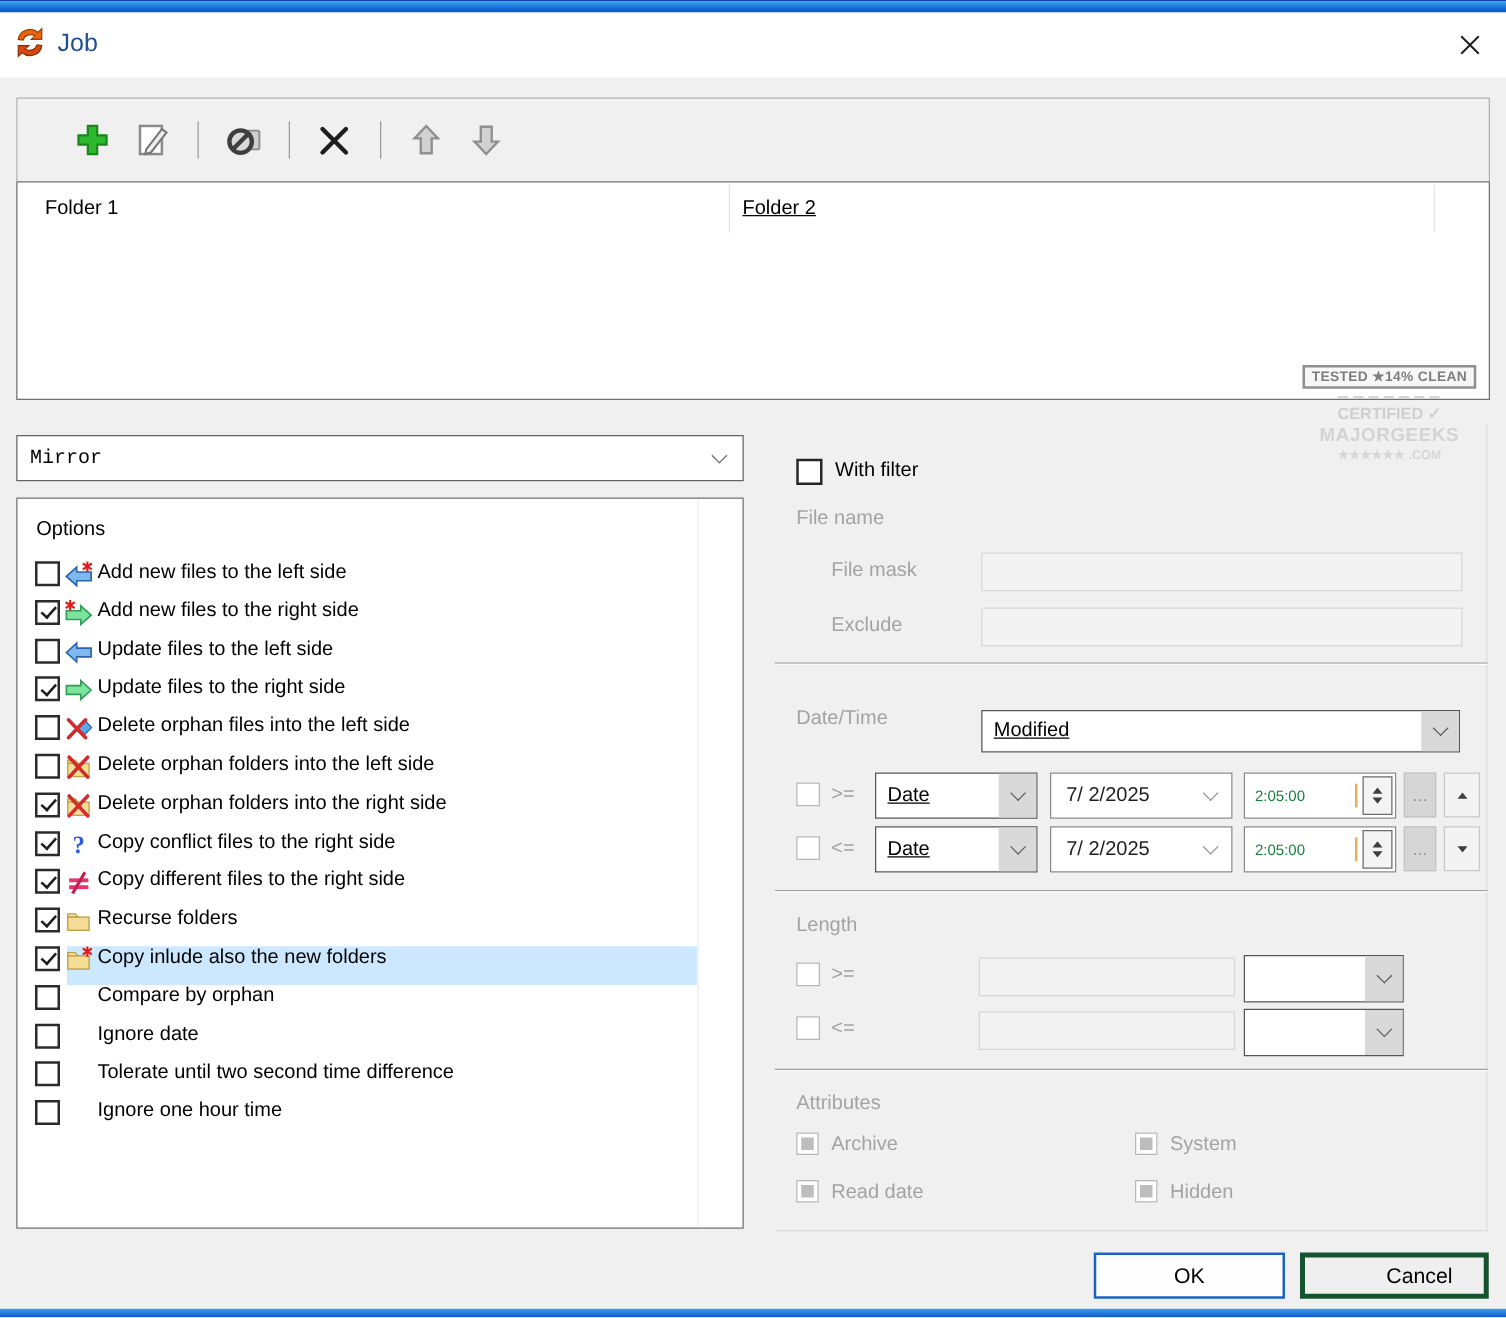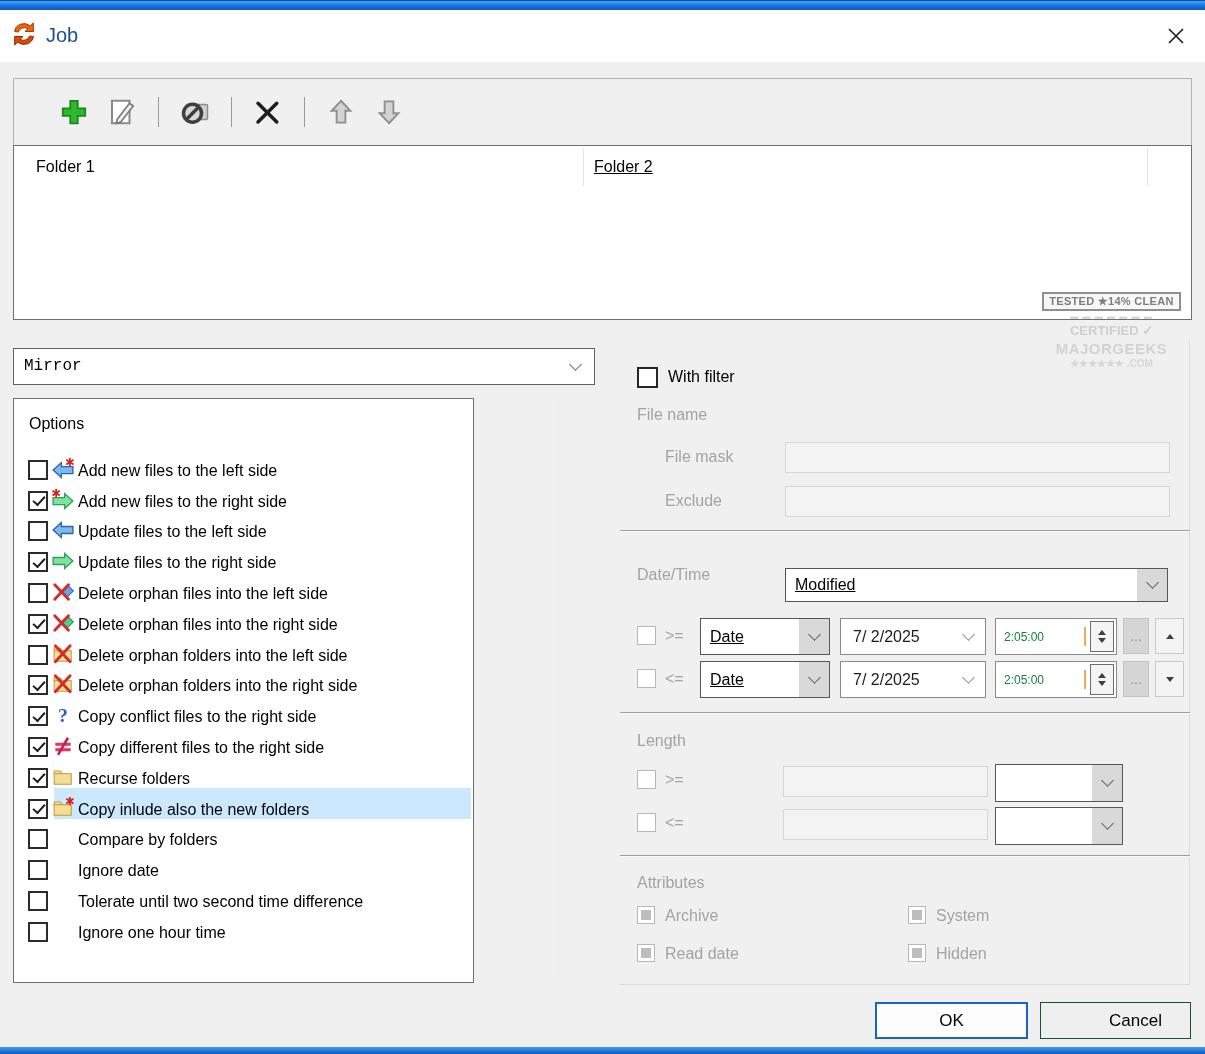--- a/index.html
+++ b/index.html
@@ -27,25 +27,25 @@
   .fl-line1 { left:569px; } .fl-line2 { left:1133px; }
 
   
   .combo { background:#fff; border:1px solid #636363; position:relative; }
   .mode-combo { position:absolute; left:13px; top:348px; width:582px; height:37px; font-size:16px;font-family:Liberation Mono, monospace; }
   .mode-combo .val { position:absolute; left:10px; top:8px; color:#000; }
   .chev { position:absolute; width:9px; height:9px; border-right:1.7px solid #6b6b6b; border-bottom:1.7px solid #6b6b6b; transform:rotate(45deg); }
   .mode-combo .chev { right:14px; top:11px; }
 
   
-  .options-box { position:absolute; left:13px; top:398px; width:461px; height:585px; background:#fff; border:1px solid #6f6f6f; }
+  .options-box { position:absolute; left:13px; top:398px; width:582px; height:585px; background:#fff; border:1px solid #6f6f6f; }
   .options-header { position:absolute; left:15px; top:16px; font-size:16px; color:#000; }
   .options-colline { position:absolute; left:544px; top:1px; bottom:1px; width:1px; background:#ededed; }
   .options-rows { position:absolute; left:0; right:2px; top:50px; }
-  .opt-row { position:relative; height:30.8px; display:flex; align-items:flex-end; padding-left:14px; font-size:16px; color:#000; }
+  .opt-row { position:relative; height:30.8px; display:flex; align-items:flex-start; padding-left:14px; font-size:16px; color:#000; }
   .opt-row.selected { background:linear-gradient(to right, transparent 40px, #cce8ff 40px, #cce8ff 544px, transparent 544px); }
   .cb { width:20px; height:20px; background:#fff; border:2px solid #2b2b2b; position:relative; flex:0 0 auto; }
   .cb.checked::after { content:""; position:absolute; left:2.5px; top:3.5px; width:10px; height:5px;
     border-left:2px solid #1c1c1c; border-bottom:2px solid #1c1c1c; transform:rotate(-48deg); }
   .opt-icon { width:22px; height:22px; margin-left:4px; flex:0 0 auto; }
   .opt-icon svg { width:22px; height:22px; display:block; }
   .opt-noicon { width:22px; margin-left:4px; flex:0 0 auto; }
   .opt-label { margin-left:4px; white-space:nowrap; }
 
   
@@ -73,21 +73,21 @@
   .timetick { position:absolute; right:30px; top:8px; bottom:8px; width:2px; background:#e9b05c; }
   .spinner { position:absolute; right:2px; top:2px; bottom:2px; width:24px; background:#f4f4f4; border:1px solid #6d6d6d; display:flex; flex-direction:column; align-items:center; justify-content:center; gap:3px; }
   .tri-up { width:0; height:0; border-left:4px solid transparent; border-right:4px solid transparent; border-bottom:5px solid #3f3f3f; }
   .tri-dn { width:0; height:0; border-left:4px solid transparent; border-right:4px solid transparent; border-top:5px solid #3f3f3f; }
   .more-btn { position:absolute; width:26px; height:36px; background:#d6d6d6; border:1px solid #c3c3c3; color:#969696; font-size:14px; display:flex; align-items:center; justify-content:center; }
   .scroll-btn { position:absolute; width:29px; height:36px; background:#f3f3f3; border:1px solid #cycyc; border:1px solid #c9c9c9; display:flex; align-items:center; justify-content:center; }
 
   
   .btn { position:absolute; height:37px; font-size:17px; display:flex; align-items:center; justify-content:center; cursor:pointer; }
   .ok-btn { left:875px; top:1002px; width:153px; background:#fdfdfd; border:2px solid #1a63c0; color:#000; }
-  .cancel-btn { left:1040px; top:1002px; width:151px; background:#efefef; border:1px solid #14532d; color:#000;padding-left:40px; }
+  .cancel-btn { left:1040px; top:1002px; width:151px; background:#efefef; border:4px solid #14532d; color:#000;padding-left:40px; }
   .accent-bottom { position:absolute; left:0; bottom:0; width:100%; height:7px;
     background:linear-gradient(#3f9ff0, #0b57c8); }
 
   
   .watermark { position:absolute; left:1042px; top:292px; width:139px; text-align:center; pointer-events:none; }
   .wm1 { display:block; border:2px solid #8f8f8f; background:rgba(246,246,246,0.9); color:#7e7e7e; font-weight:bold; font-size:11px; letter-spacing:0.3px; padding:1px 0; white-space:nowrap; }
   .wm-dash { color:#d6d6d6; font-size:8px; letter-spacing:1px; margin-top:1px; }
   .wm2 { color:#cfcfcf; font-weight:bold; font-size:13px; margin-top:2px; }
   .wm3 { color:#d3d3d3; font-weight:bold; font-size:15px; margin-top:2px; letter-spacing:0.5px; }
   .wm4 { color:#d6d6d6; font-weight:bold; font-size:10px; margin-top:1px; }
@@ -305,29 +305,20 @@
         <div class="opt-row">
           <span class="cb"></span>
           <span class="opt-icon">
             <svg>
               <use href="#delete-file-left-icon"></use>
             </svg>
           </span>
           <span class="opt-label">Delete orphan files into the left side</span>
         </div>
         <div class="opt-row">
-          <span class="cb checked"></span>
-          <span class="opt-icon">
-            <svg>
-              <use href="#delete-file-right-icon"></use>
-            </svg>
-          </span>
-          <span class="opt-label">Delete orphan files into the right side</span>
-        </div>
-        <div class="opt-row">
           <span class="cb"></span>
           <span class="opt-icon">
             <svg>
               <use href="#delete-folder-icon"></use>
             </svg>
           </span>
           <span class="opt-label">Delete orphan folders into the left side</span>
         </div>
         <div class="opt-row">
           <span class="cb checked"></span>
@@ -370,21 +361,21 @@
           <span class="opt-icon">
             <svg>
               <use href="#new-folder-icon"></use>
             </svg>
           </span>
           <span class="opt-label">Copy inlude also the new folders</span>
         </div>
         <div class="opt-row">
           <span class="cb"></span>
           <span class="opt-noicon"></span>
-          <span class="opt-label">Compare by folders</span>
+          <span class="opt-label">Compare by orphan</span>
         </div>
         <div class="opt-row">
           <span class="cb"></span>
           <span class="opt-noicon"></span>
           <span class="opt-label">Ignore date</span>
         </div>
         <div class="opt-row">
           <span class="cb"></span>
           <span class="opt-noicon"></span>
           <span class="opt-label">Tolerate until two second time difference</span>

